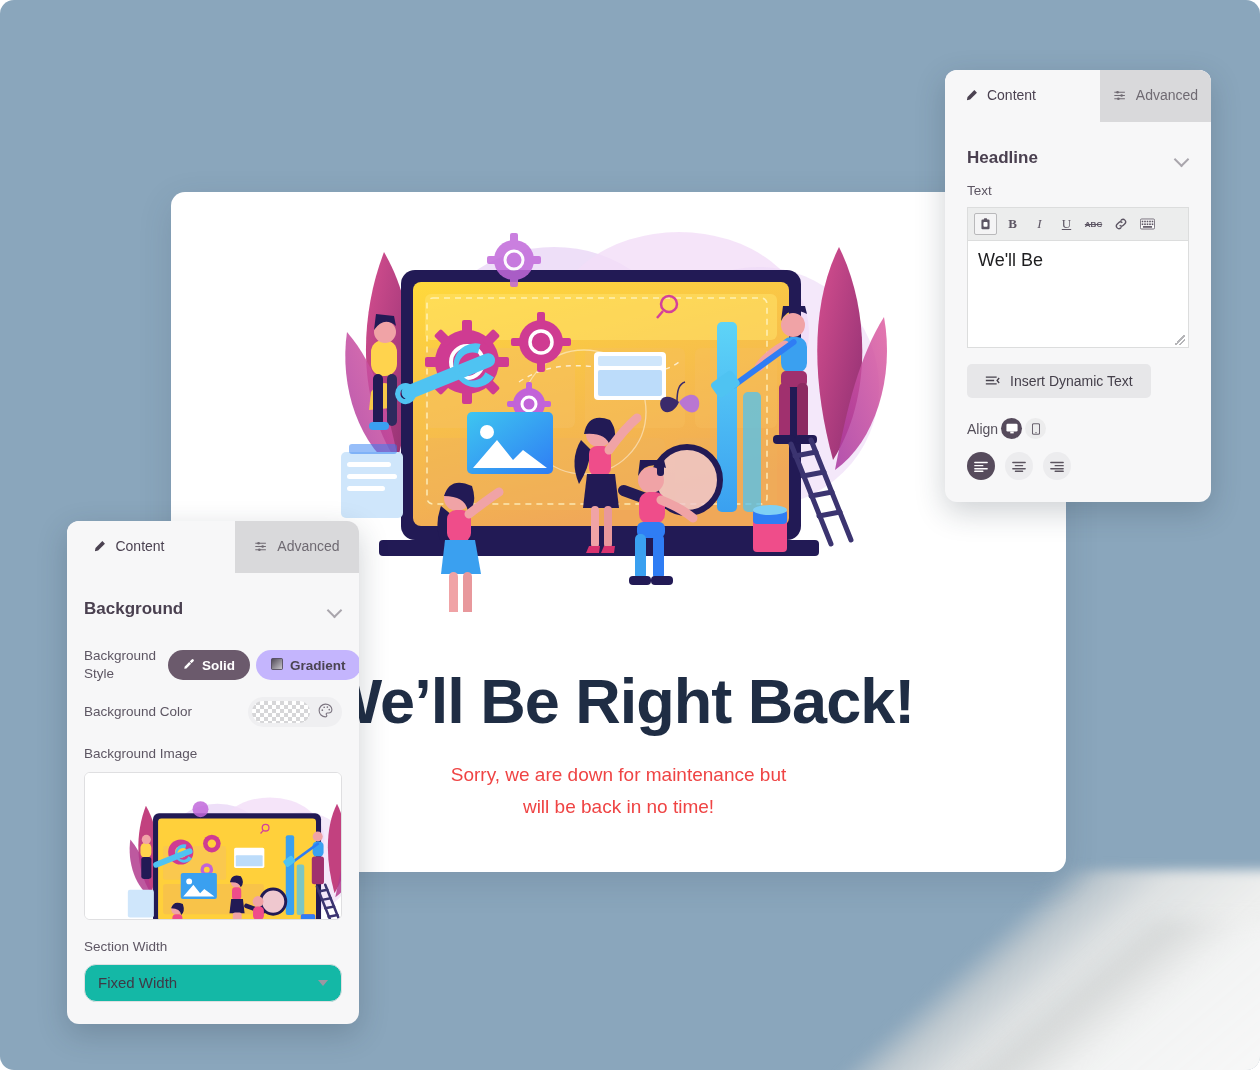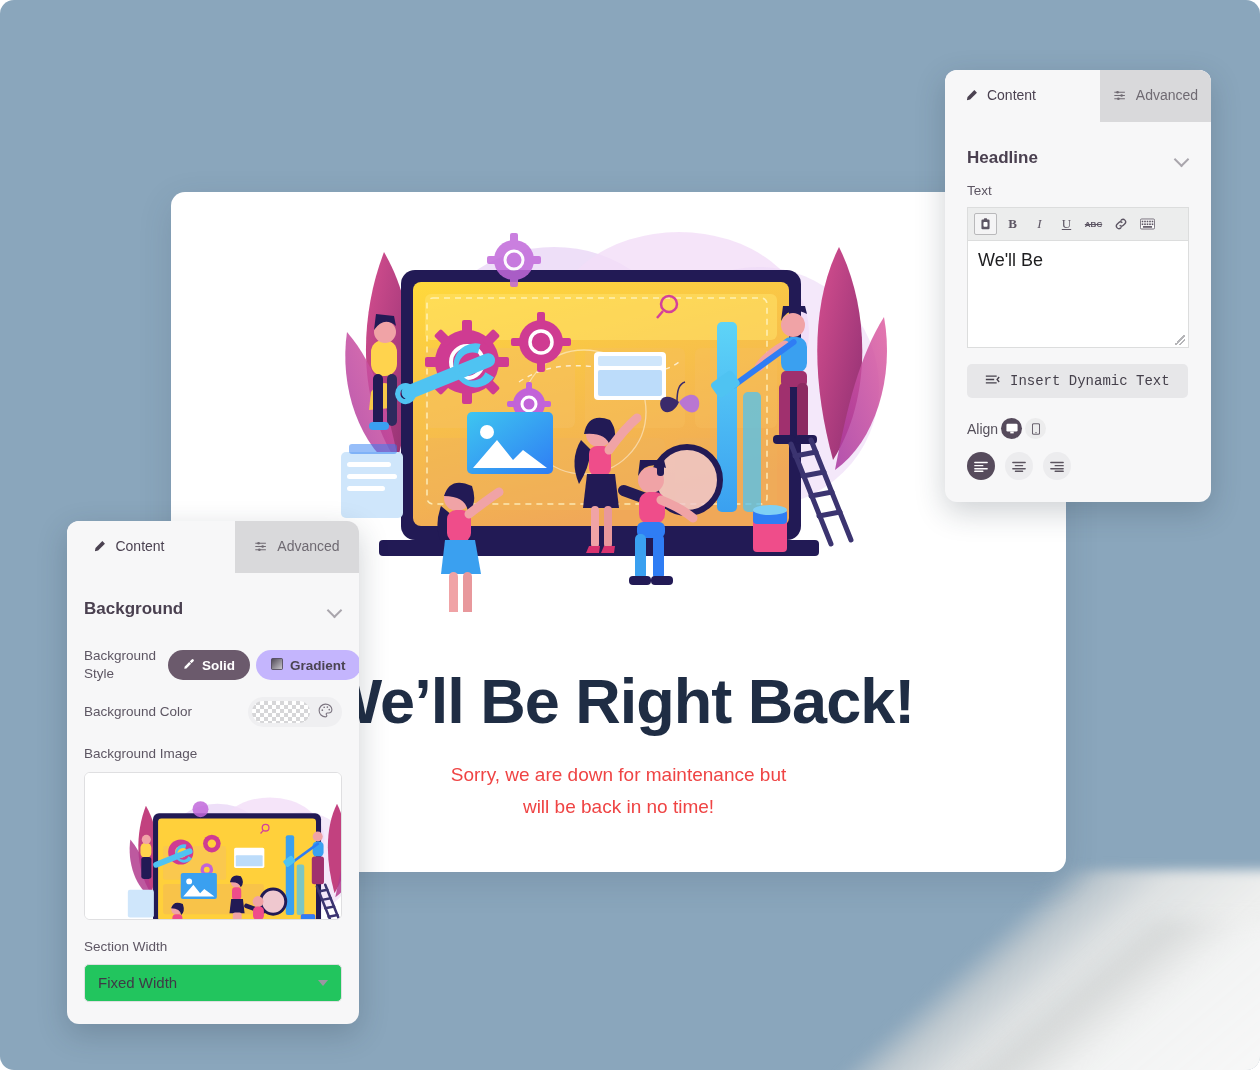--- a/index.html
+++ b/index.html
@@ -215,21 +215,20 @@
     height: 34px;
     background: #e7e7e9;
     border-radius: 5px;
     display: inline-flex;
     align-items: center;
     gap: 10px;
     padding: 13px 18px;
     font-size: 14px;
     color: #45404b;
     cursor: pointer;
-    font-family: Liberation Mono, monospace;
   }
 
   .align-row {
     display: flex;
     align-items: center;
     gap: 3px;
     margin-top: 20px;
   }
   .align-row .lbl { font-size: 14px; color: #55505b; }
   .dev-ico {
@@ -311,23 +310,23 @@
     border-radius: 6px;
     overflow: hidden;
     position: relative;
     cursor: pointer;
   }
 
   .select-box {
     margin-top: 8px;
     width: 258px;
     height: 38px;
-    background: #22c55e;
+    background: #14b8a6;
     border: 1px solid #dfdfe1;
-    border-radius: 5px;
+    border-radius: 12px;
     display: flex;
     align-items: center;
     justify-content: space-between;
     padding: 0 13px;
     font-size: 15px;
     color: #3f3946;
     cursor: pointer;
   }
   .caret {
     width: 0; height: 0;

